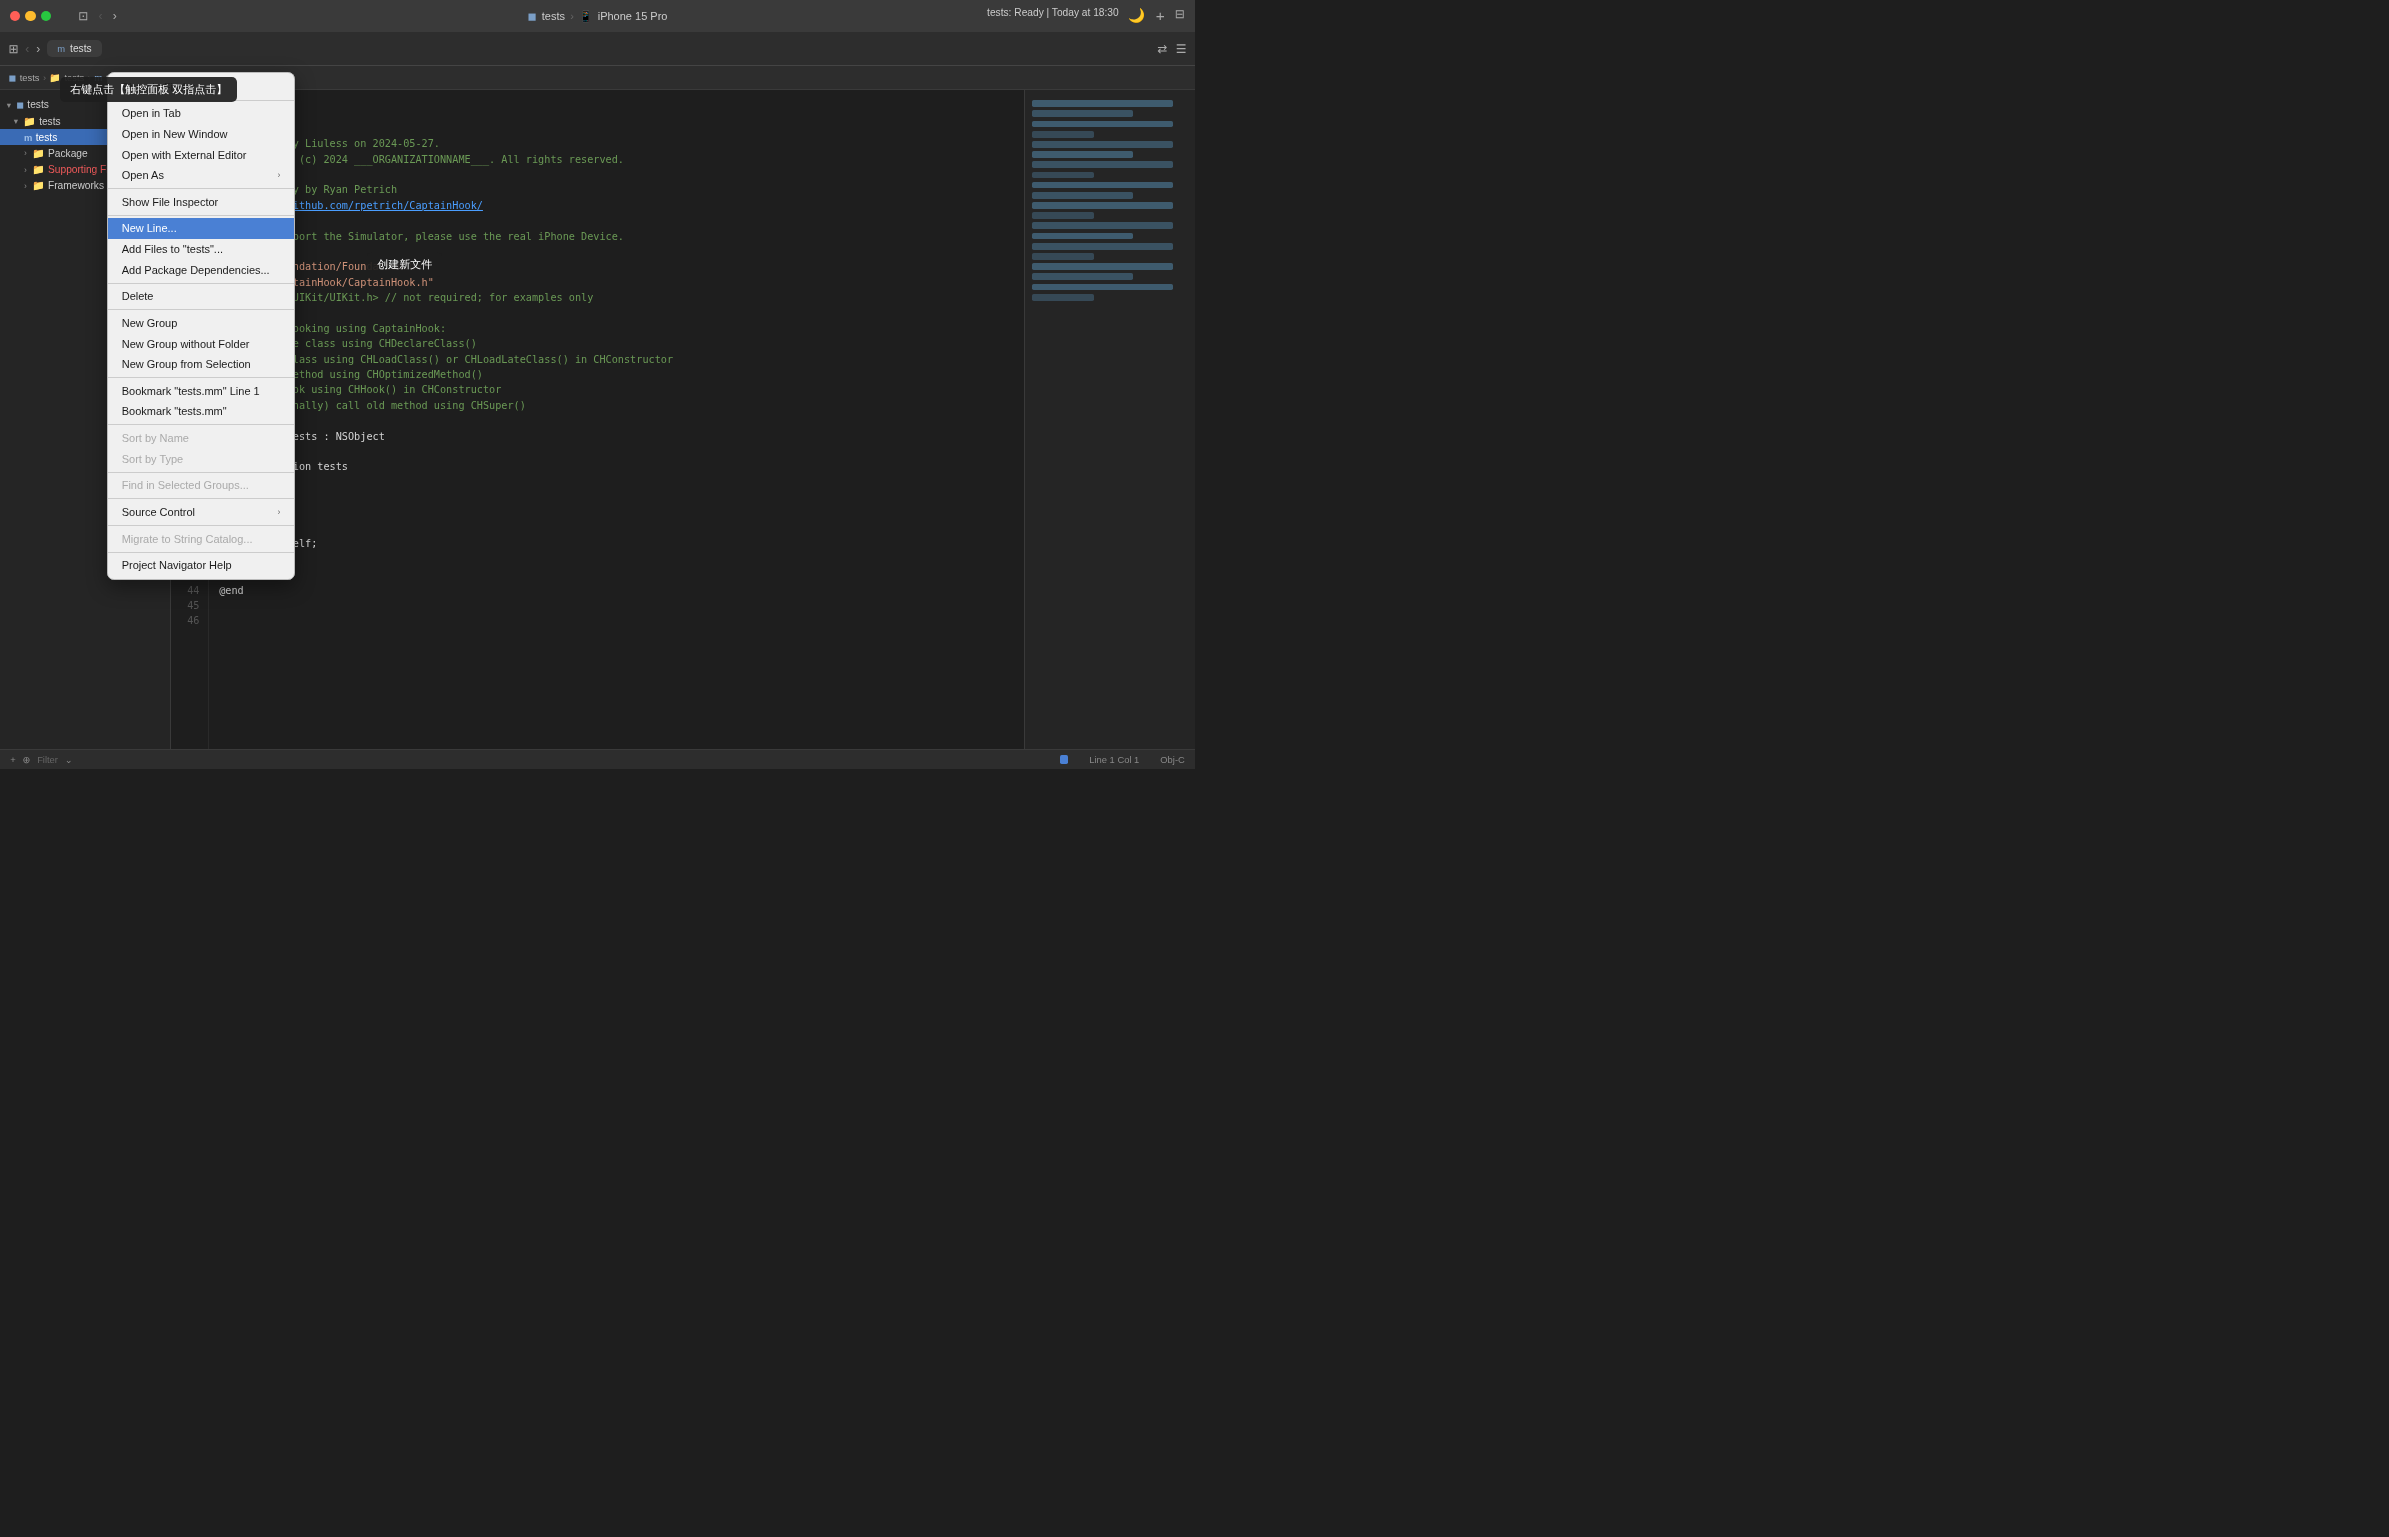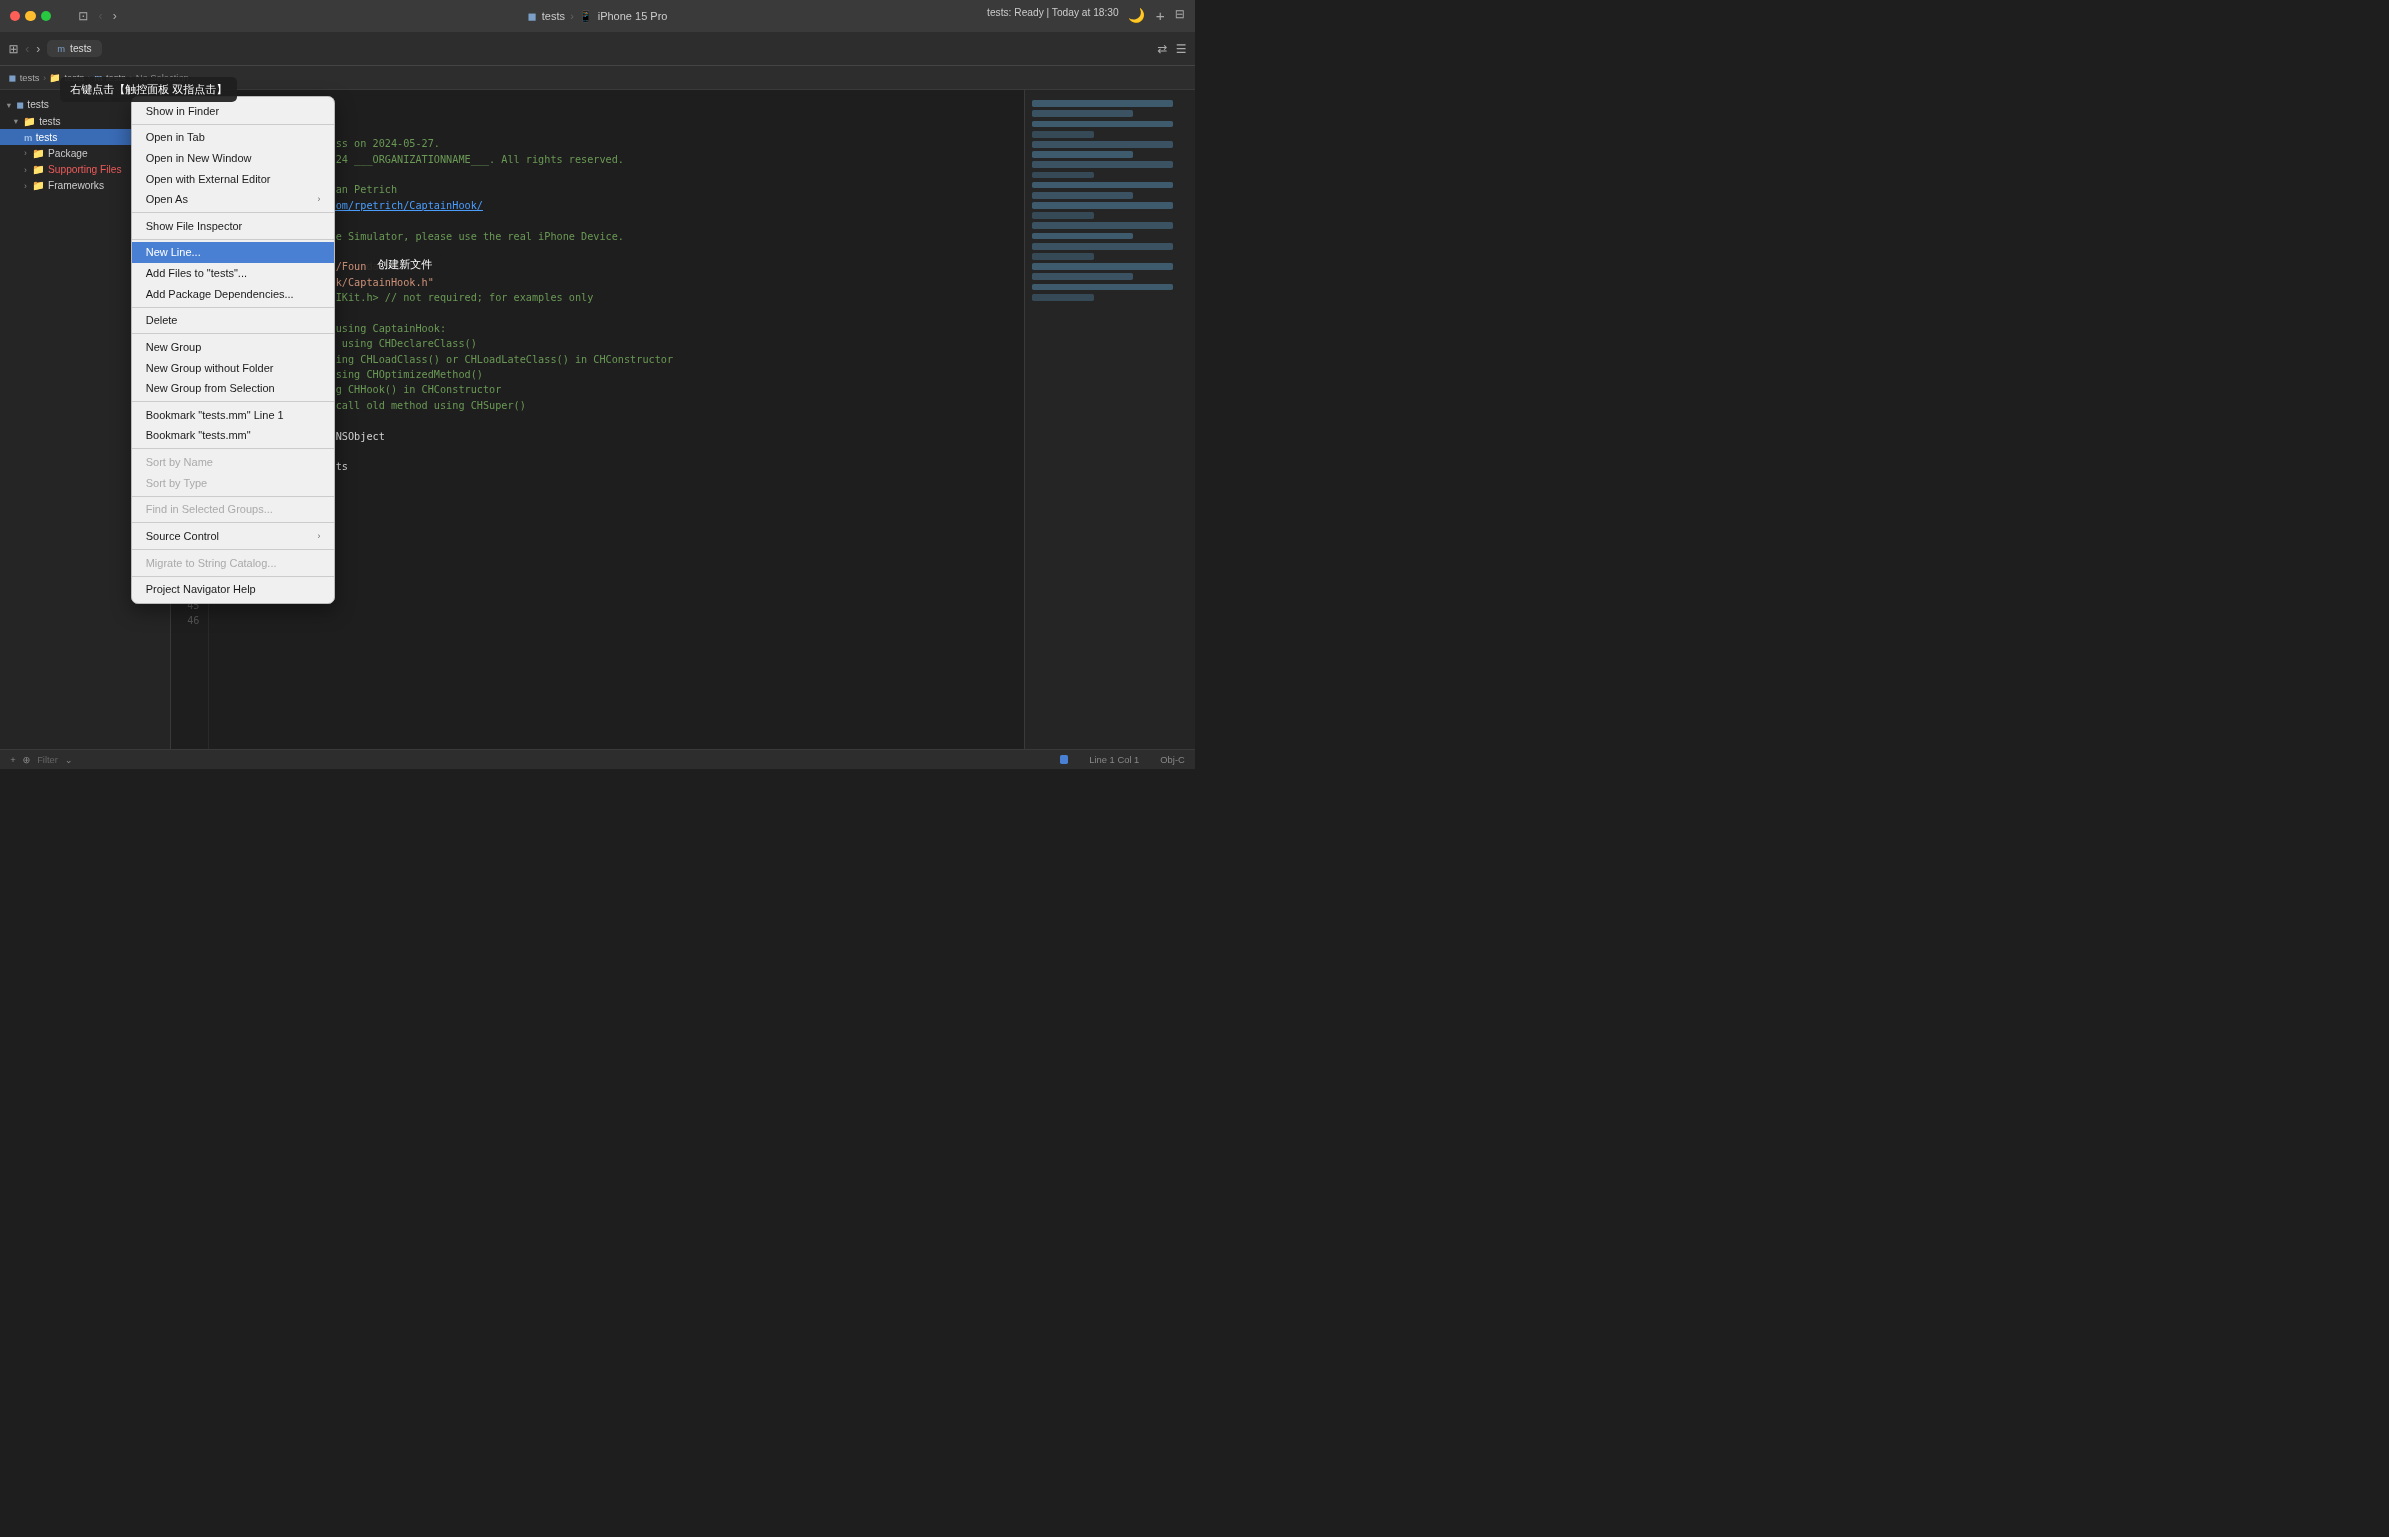--- a/index.html
+++ b/index.html
@@ -126,31 +126,30 @@
     .sidebar-item.selected { background: #3a6bb5; color: white; }
     .sidebar-item.highlighted { color: #f05a5a; }
     .sidebar-item .arrow { color: #888; font-size: 8.5px; margin-right: 1.7px; }
     .sidebar-indent-1 { padding-left: 13.7px; }
     .sidebar-indent-2 { padding-left: 24px; }
 
     
     .context-menu {
       position: absolute;
       left: 107px;
-      top: 96px;
-      width: 204px;
+      top: 72px;
+      width: 188px;
       background: #f0f0f0;
       border: 0.9px solid #bbb;
       border-radius: 6.8px;
       box-shadow: 0 6.8px 20.5px rgba(0,0,0,0.4);
       z-index: 1000;
       padding: 3.4px 0;
       font-size: 11px;
       color: #1a1a1a;
-      margin-left: 24px;
     }
     .menu-item {
       padding: 4.3px 13.7px;
       cursor: pointer;
       display: flex;
       align-items: center;
       justify-content: space-between;
       white-space: nowrap;
     }
     .menu-item.highlighted { background: #4a80d4; color: white; }

